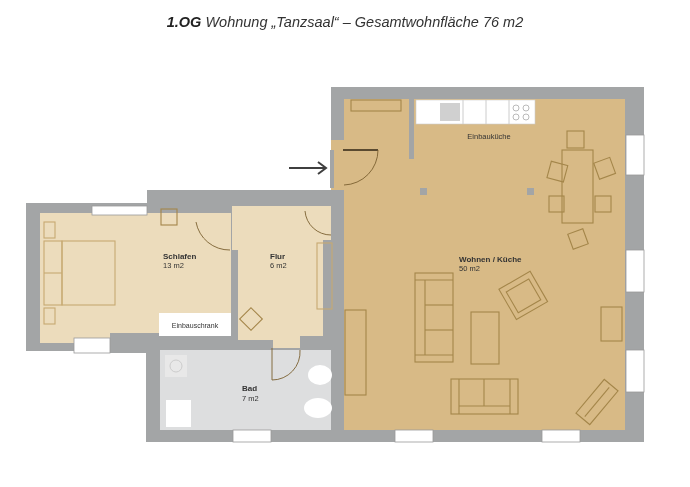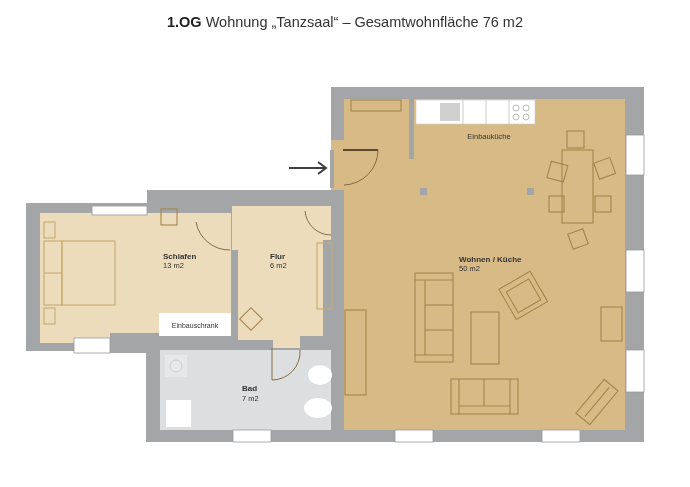--- a/index.html
+++ b/index.html
@@ -1,17 +1,17 @@
 <!DOCTYPE html>
 <html><head>
 <meta charset="utf-8">
 <style>
   html,body{margin:0;padding:0;background:#fff;}
   body{width:690px;height:487px;position:relative;overflow:hidden;font-family:"Liberation Sans",sans-serif;}
-  .title{position:absolute;left:0;top:14px;width:690px;text-align:center;font-size:14.5px;color:#333;}
+  .title{position:absolute;left:0;top:14px;width:690px;text-align:center;font-size:14.5px;color:#333;font-style:italic;}
   .title b{font-weight:bold;color:#222;}
   svg{position:absolute;left:0;top:0;}
   .lbl{font-family:"Liberation Sans",sans-serif;fill:#333;}
 </style>
 </head>
 <body>
 
 <div class="title"><b>1.OG</b><span> Wohnung „Tanzsaal“ – Gesamtwohnfläche 76 m2</span></div>
 
 <svg width="690" height="487" viewBox="0 0 690 487">

